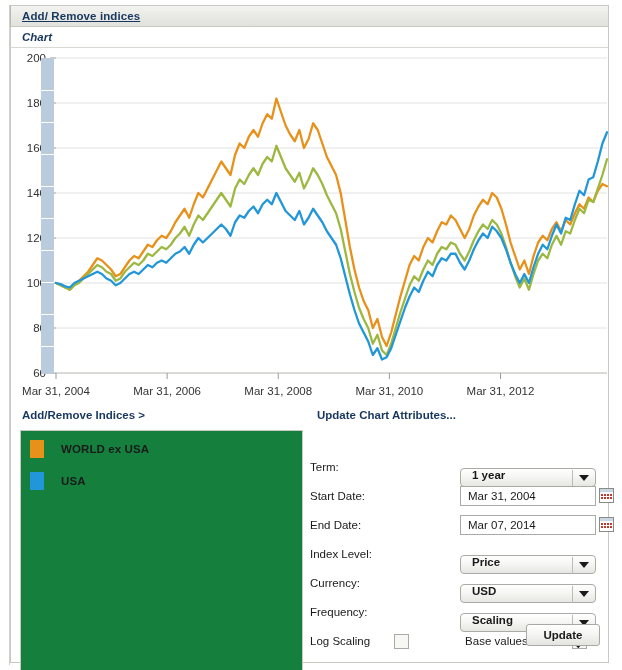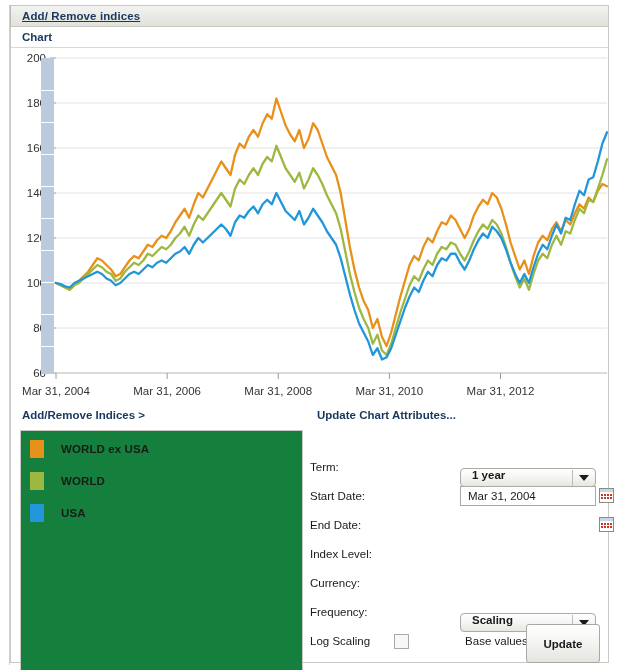--- a/index.html
+++ b/index.html
@@ -30,21 +30,21 @@
     padding-left: 11px; letter-spacing: 0.1px; text-decoration: underline;
   }
   .sub-header {
     position: absolute;
     left: 10px; top: 27px;
     width: 599px; height: 21px;
     background: #ffffff;
     border-left: 1px solid #c9c9c4;
     border-right: 1px solid #c9c9c4;
     border-bottom: 1px solid #d9d9d4;
-    display: flex; align-items: center;
+    display: flex; align-items: center; font-style: italic;
   }
   .sub-header .title {
     font-size: 11.5px; font-weight: bold; color: #17375e;
     padding-left: 11px;
   }
   .left-rail {
     position: absolute; left: 0; top: 5px;
     width: 10px; height: 660px;
     background: #ffffff;
     border-right: 1px solid #d0d0cc;
@@ -176,21 +176,21 @@
   .chk.checked::after {
     content: "";
     position: absolute; left: 3px; top: 1px;
     width: 5px; height: 9px;
     border: solid #1a1a1a;
     border-width: 0 2px 2px 0;
     transform: rotate(43deg);
   }
   .btn-update {
     position: absolute; right: 2px; top: 172px;
-    width: 74px; height: 39px;
+    width: 74px; height: 22px;
     border: 1px solid #a8a8a4;
     border-radius: 3px;
     background: linear-gradient(to bottom, #ffffff 0%, #f4f4f2 48%, #e4e4e0 100%);
     font-size: 11.5px; font-weight: bold; color: #1a1a1a;
     font-family: "Liberation Sans", sans-serif;
     cursor: pointer;
   }
 </style>
 </head>
 <body>
@@ -265,24 +265,20 @@
 
   <div class="link-add">Add/Remove Indices &gt;</div>
   <div class="link-update">Update Chart Attributes...</div>
 
   <div class="legend-box">
     <div class="legend-item">
       <span class="legend-swatch" id="sw0" style="background: rgb(232, 145, 26);"></span>
       <span class="legend-label">WORLD ex USA</span>
     </div>
     <div class="legend-item">
-      <span class="legend-swatch" id="sw1" style="background: rgb(156, 184, 64);"></span>
-      <span class="legend-label">WORLD</span>
-    </div>
-    <div class="legend-item">
       <span class="legend-swatch" id="sw2" style="background: rgb(33, 150, 216);"></span>
       <span class="legend-label">USA</span>
     </div>
   </div>
 
   <div class="form">
 
     <div class="frow" style="top:2px">
       <span class="flabel">Term:</span>
       <div class="select">
@@ -310,44 +306,57 @@
               <rect x="5" y="9" width="2" height="2"></rect>
             <rect x="8" y="9" width="2" height="2"></rect>
               <rect x="11" y="9" width="2" height="2"></rect>
           </g>
         </svg>
       </span>
     </div>
 
     <div class="frow" style="top:60px">
       <span class="flabel">End Date:</span>
+      <div class="dateinput">
+        <span class="dval">Mar 07, 2014</span>
+      </div>
       <span class="cal-icon" style="left:289px;top:5px">
         <svg width="15" height="15" viewBox="0 0 15 15">
           <rect x="0.5" y="0.5" width="14" height="14" fill="#ffffff" stroke="#8a8a86"></rect>
           <rect x="1" y="1" width="13" height="3.2" fill="#c9d6e4"></rect>
           <g fill="#c0392b">
             <rect x="2" y="6" width="2" height="2"></rect>
               <rect x="5" y="6" width="2" height="2"></rect>
             <rect x="8" y="6" width="2" height="2"></rect>
               <rect x="11" y="6" width="2" height="2"></rect>
             <rect x="2" y="9" width="2" height="2"></rect>
               <rect x="5" y="9" width="2" height="2"></rect>
             <rect x="8" y="9" width="2" height="2"></rect>
               <rect x="11" y="9" width="2" height="2"></rect>
           </g>
         </svg>
       </span>
     </div>
 
     <div class="frow" style="top:89px">
       <span class="flabel">Index Level:</span>
+      <div class="select">
+        <span class="sval">Price</span>
+        <span class="divider"></span>
+        <span class="arrow"></span>
+      </div>
     </div>
 
     <div class="frow" style="top:118px">
       <span class="flabel">Currency:</span>
+      <div class="select">
+        <span class="sval">USD</span>
+        <span class="divider"></span>
+        <span class="arrow"></span>
+      </div>
     </div>
 
     <div class="frow" style="top:147px">
       <span class="flabel">Frequency:</span>
       <div class="select">
         <span class="sval">Scaling</span>
         <span class="divider"></span>
         <span class="arrow"></span>
       </div>
     </div>

